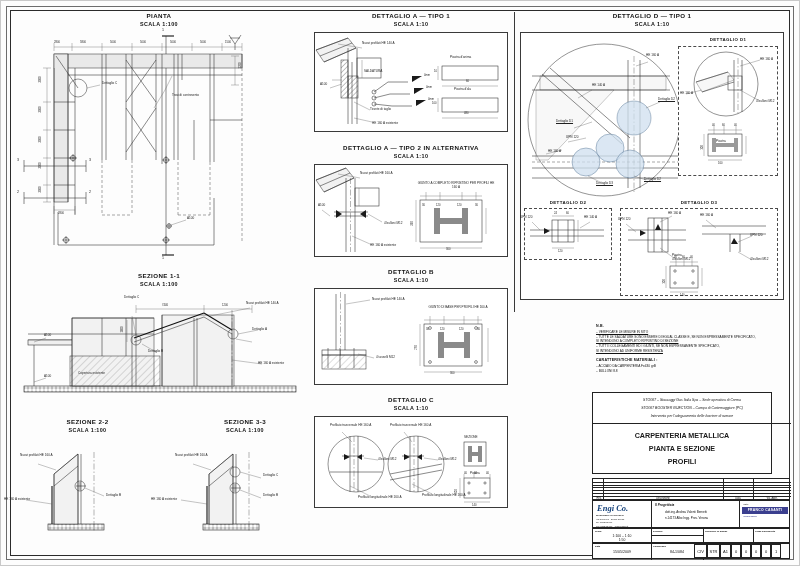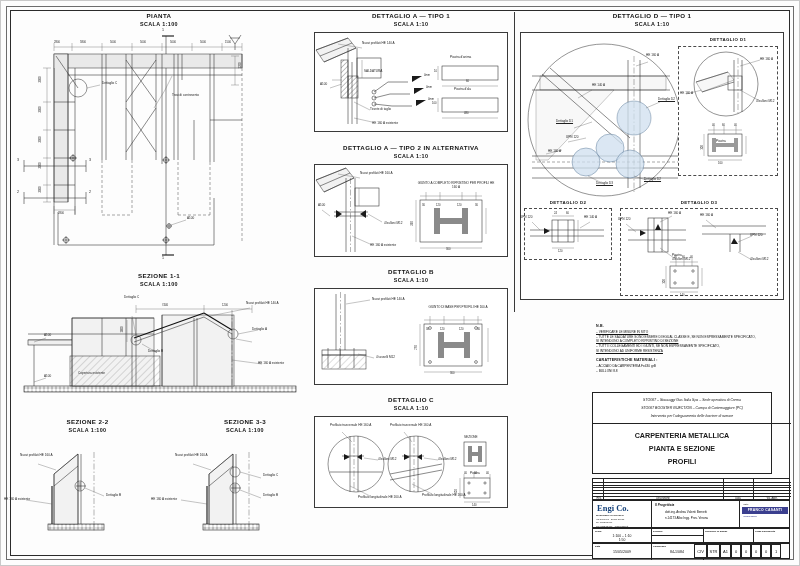--- a/index.html
+++ b/index.html
@@ -44,21 +44,21 @@
   .notes .nh{font-weight:bold;font-size:3.6px;letter-spacing:.2px;}
   .notes .nl{white-space:nowrap;}
   .notes .ul{text-decoration:underline;}
 
   
   .tb{position:absolute;border:0.8px solid #222;box-sizing:border-box;background:#fff;}
   .tb-line{position:absolute;background:#222;}
   .tbtxt{position:absolute;white-space:nowrap;color:#111;}
   .cart-title{position:absolute;width:100%;text-align:center;font-weight:bold;}
 
-  .logo{position:absolute;font-weight:bold;color:#16427a;
+  .logo{position:absolute;font-style:italic;font-weight:bold;color:#16427a;
         font-family:"Liberation Serif",serif;}
   .stamp{position:absolute;background:#3b3f8f;color:#fff;font-weight:bold;
          text-align:center;font-size:3.4px;letter-spacing:.3px;}
   .codecell{position:absolute;border:0.7px solid #222;box-sizing:border-box;
             text-align:center;font-size:4px;color:#111;background:#fff;
             display:flex;align-items:center;justify-content:center;}
   .hatch-c{fill:url(#hcon);stroke:#2a2a2a;stroke-width:.5;}
   .hatch-x{fill:url(#hx);stroke:#2a2a2a;stroke-width:.5;}
   .ground{fill:url(#hgr);stroke:#222;stroke-width:.6;}
 </style>

